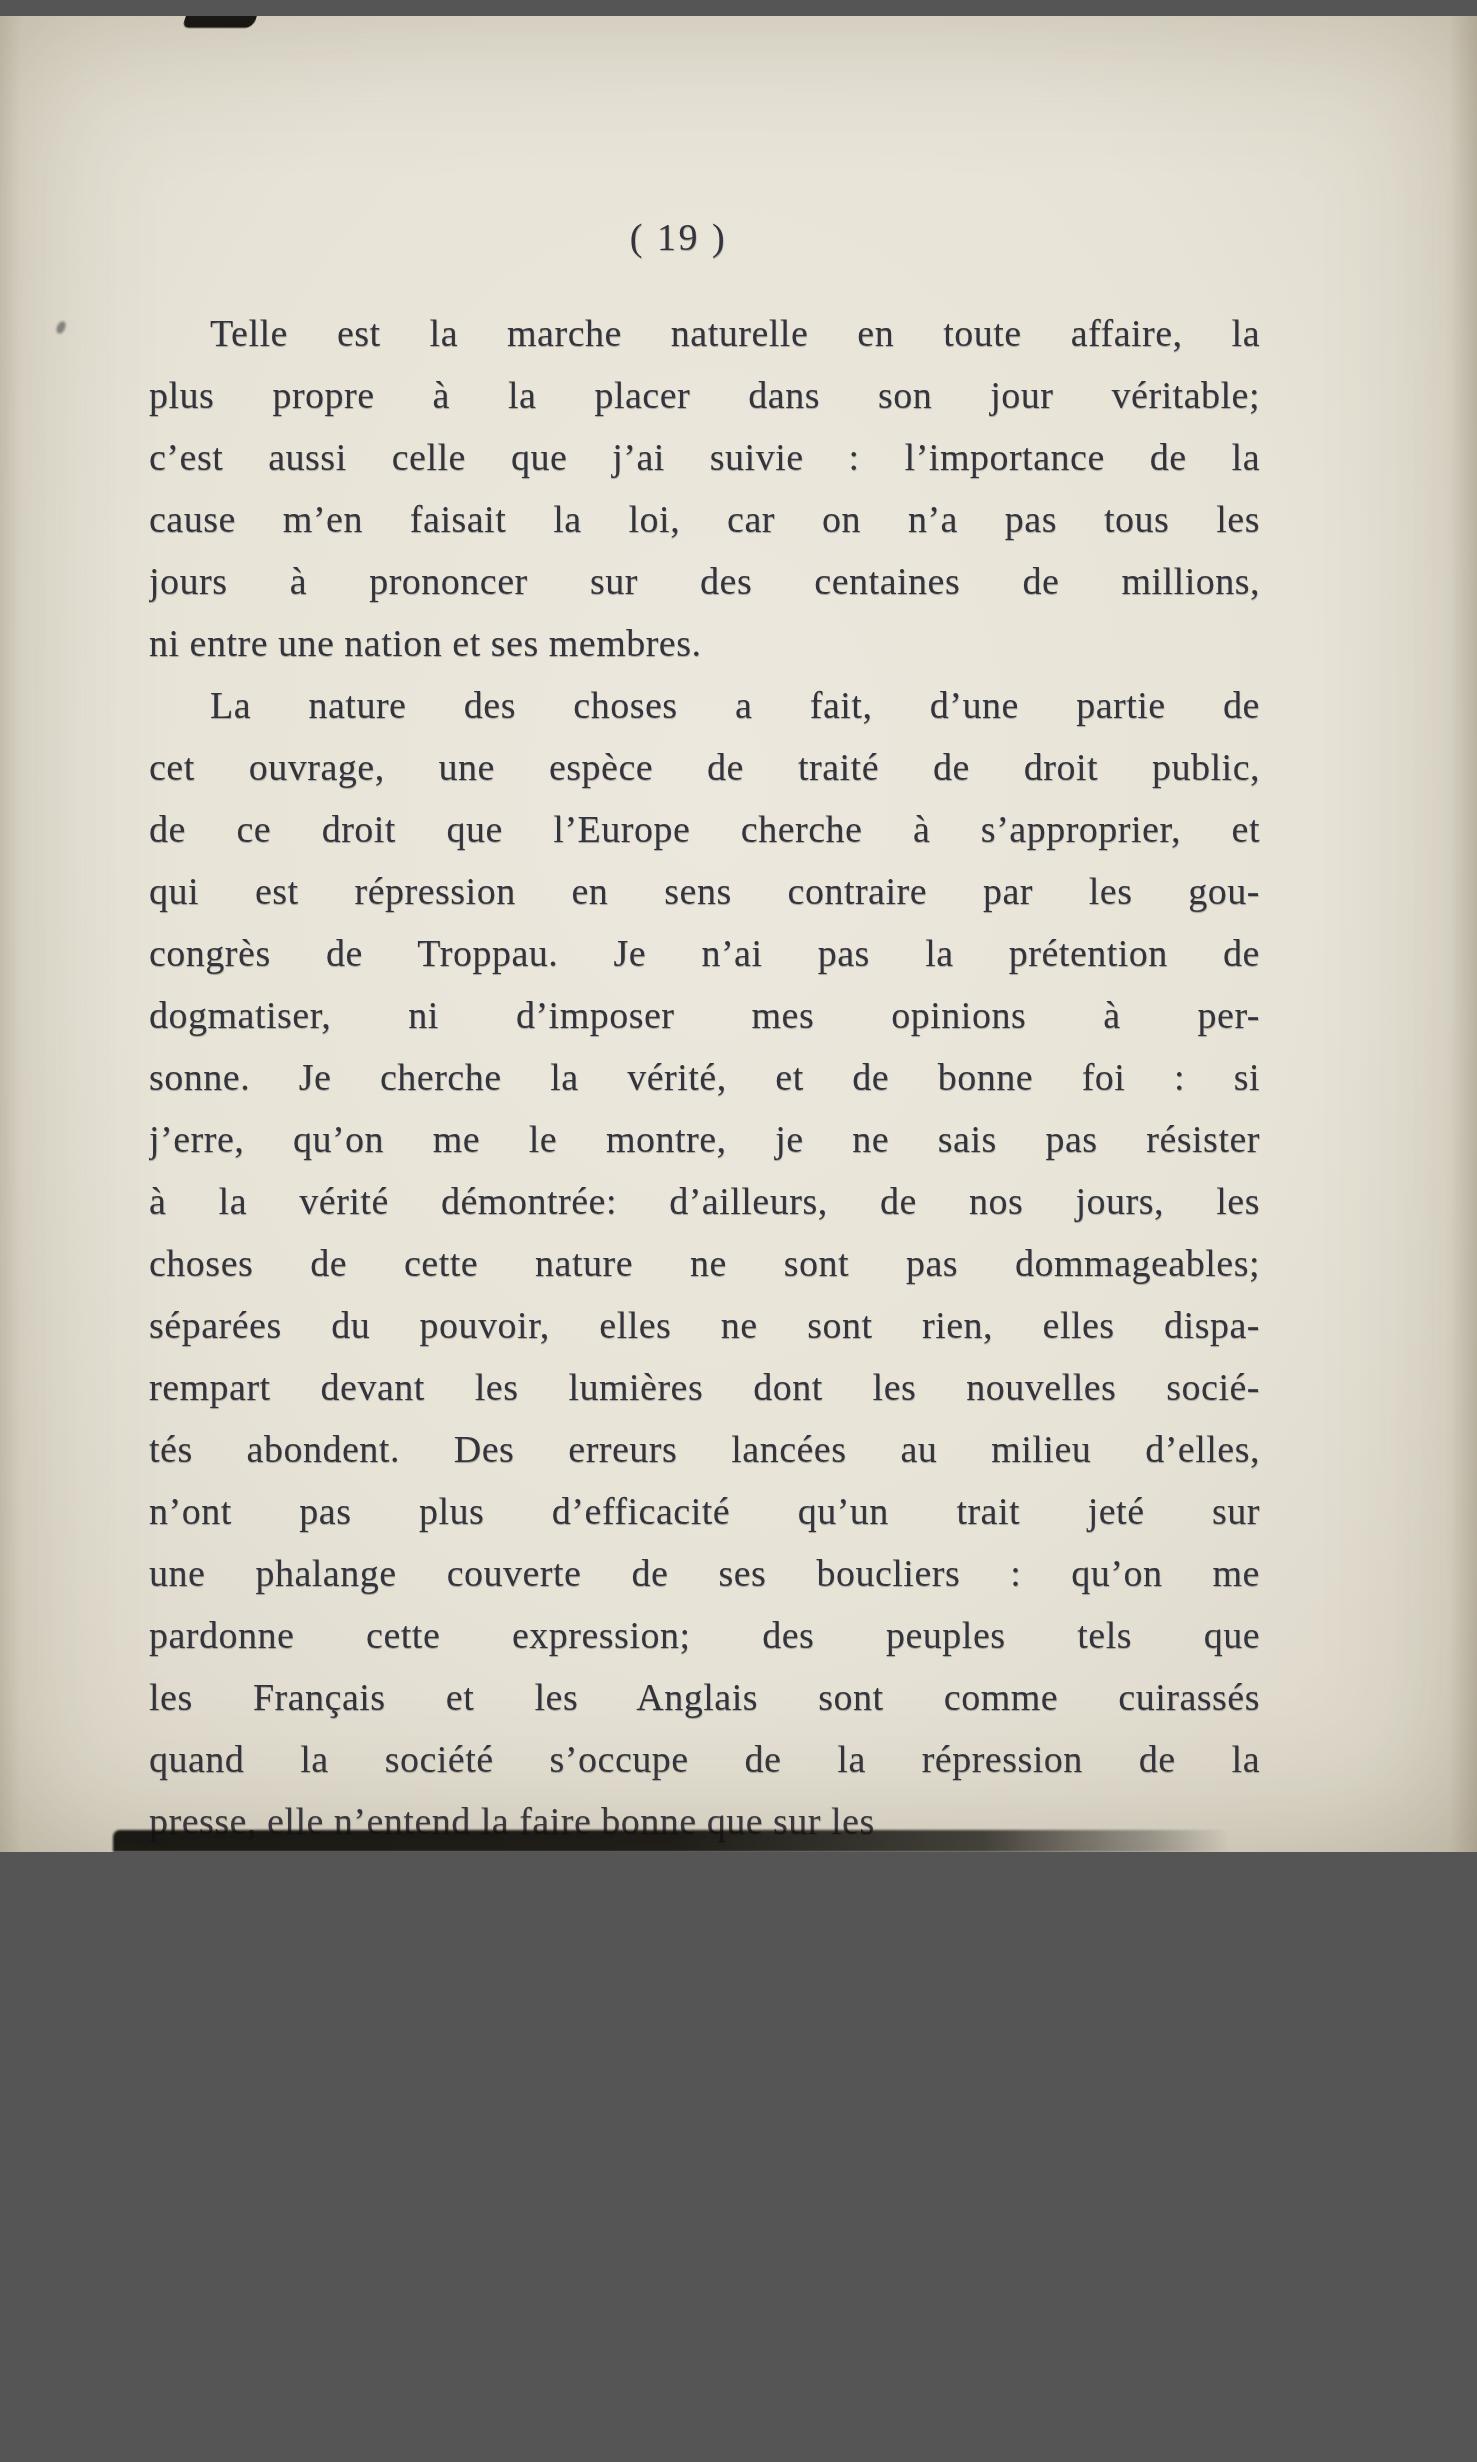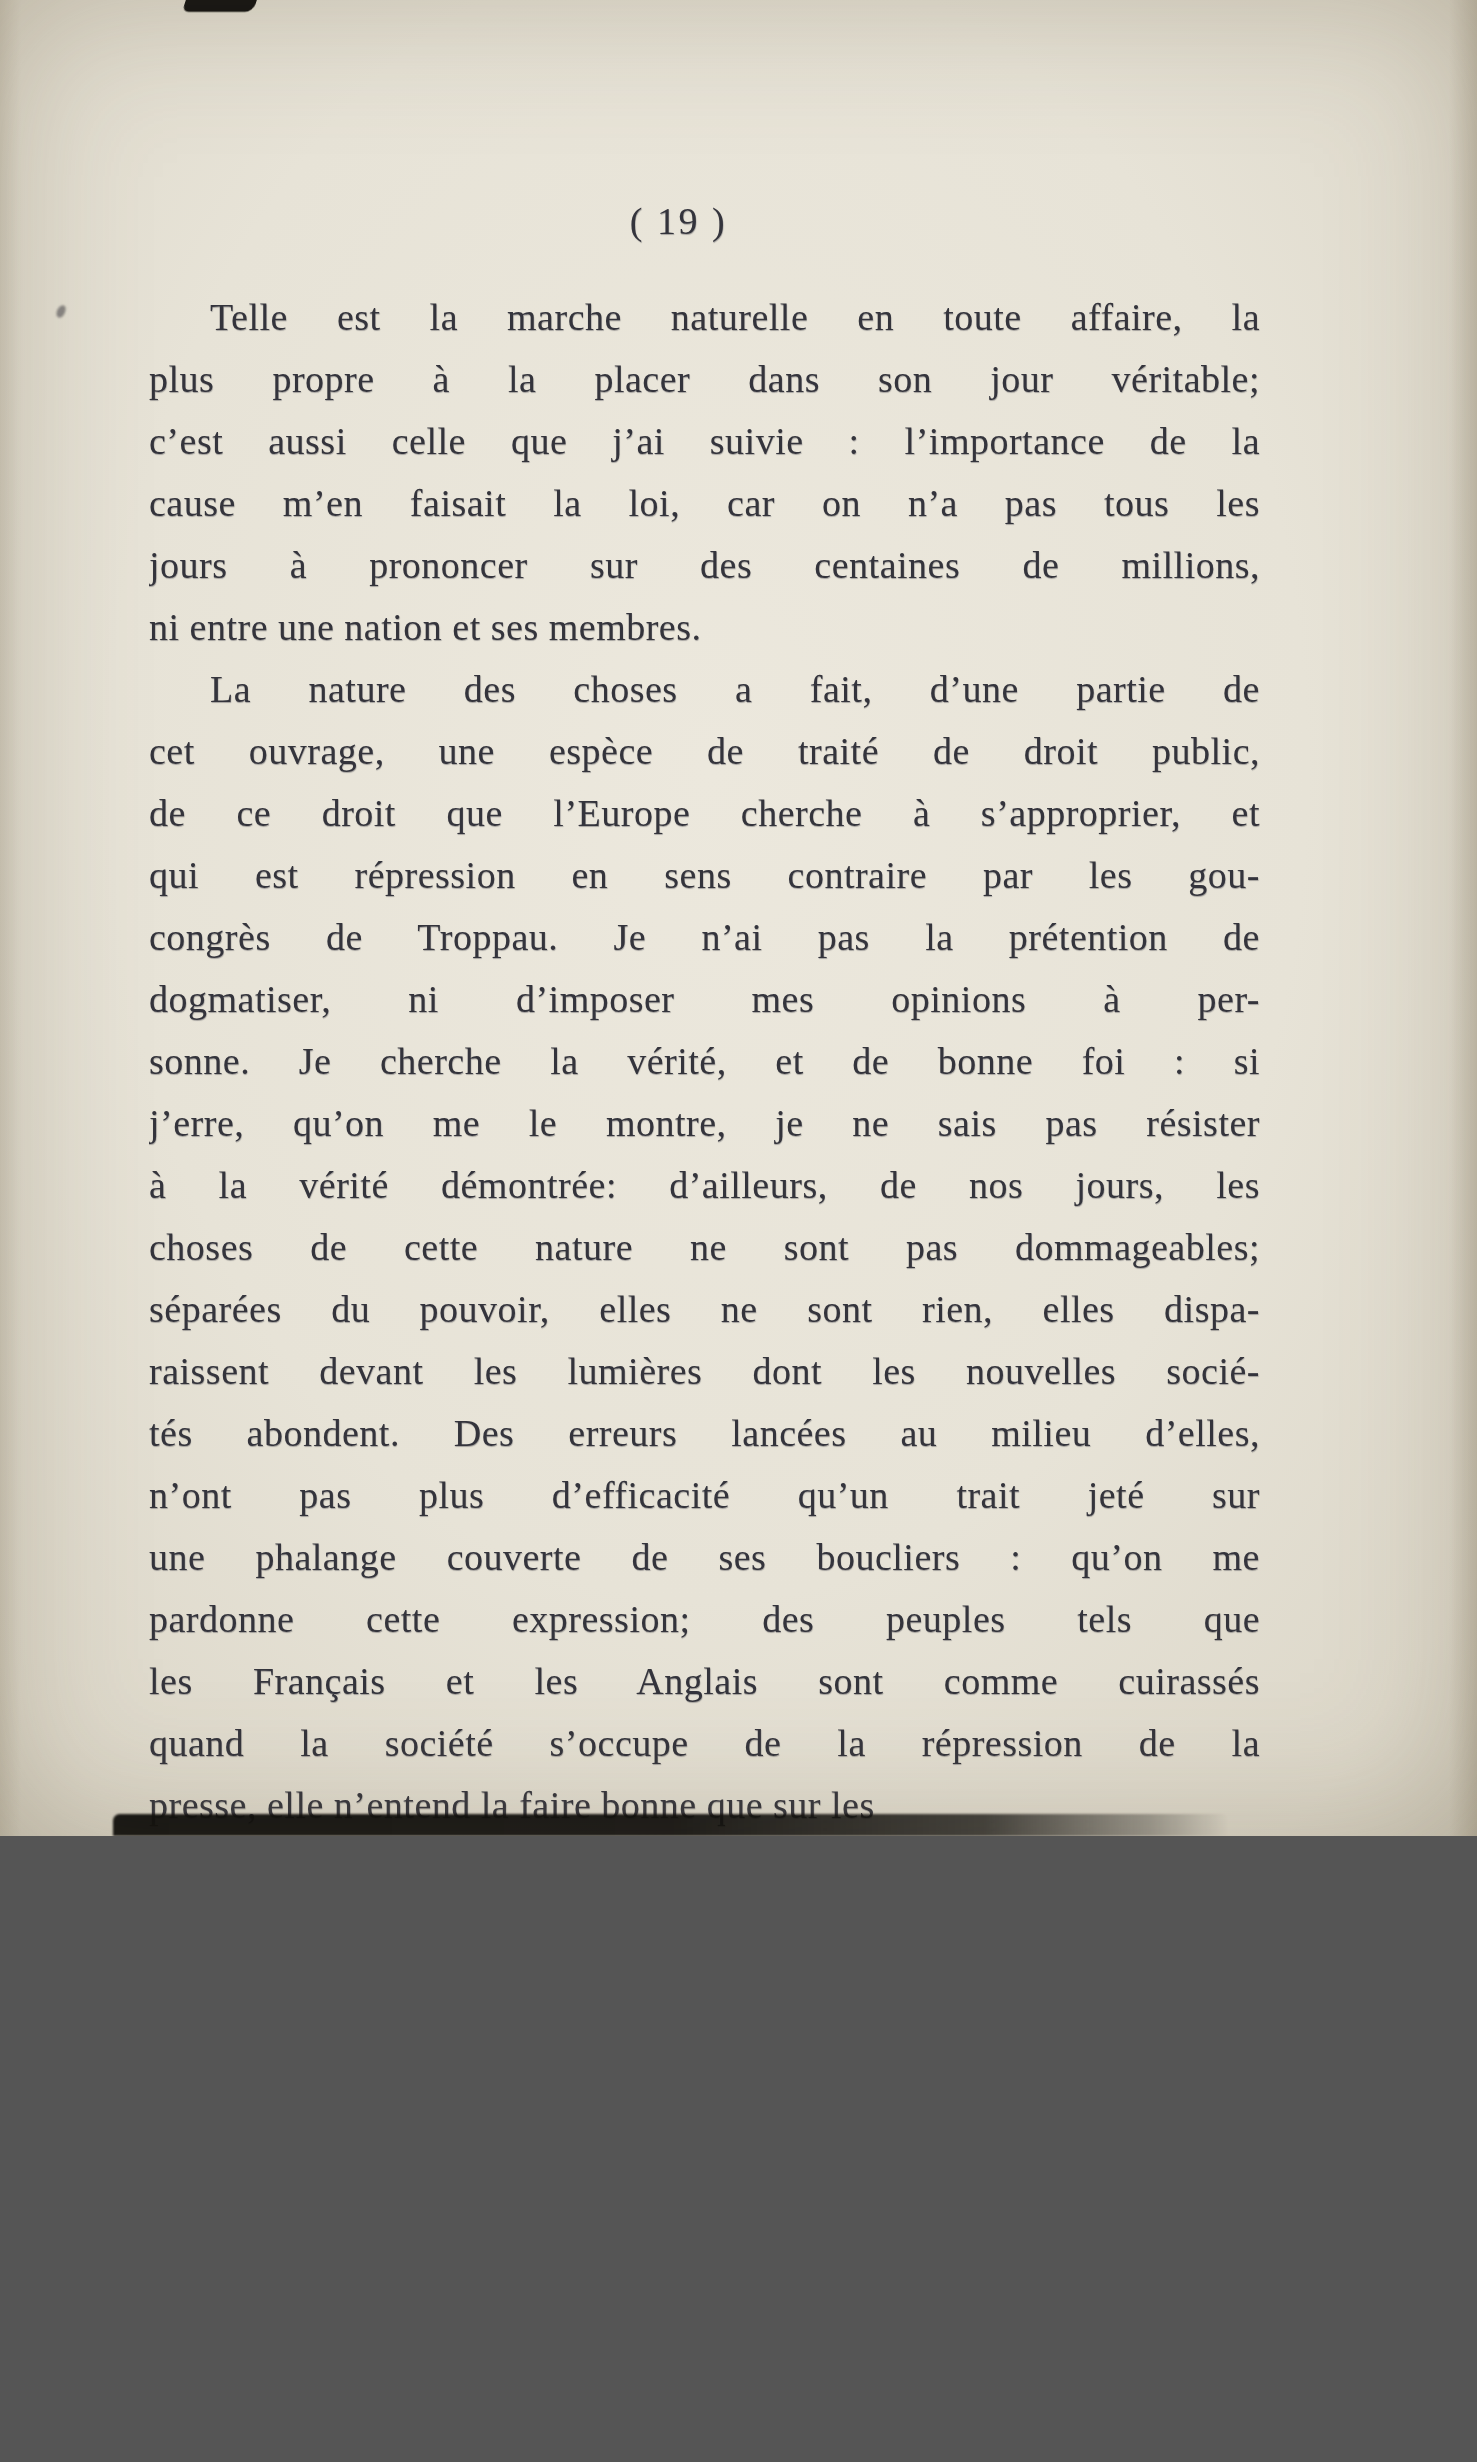--- a/index.html
+++ b/index.html
@@ -1,21 +1,21 @@
 <!DOCTYPE html>
 <html style="font-size:13px"><head>
 <meta charset="utf-8">
 <style>
   html, body { margin: 0; padding: 0; background: #555; }
 
   .page {
     position: relative;
     width: 1477px;
     height: 1836px;
-    margin: 0 auto;
+    margin: 16px auto;
     background:
       radial-gradient(ellipse at 48% 42%, #ece8dd 0%, #e7e3d7 55%, #ddd8ca 88%, #d3cebf 100%);
     overflow: hidden;
     font-family: "Liberation Serif", "DejaVu Serif", serif;
     color: #34343c;
   }
 
   .vignette {
     position: absolute; inset: 0;
     box-shadow: inset 0 0 148px rgba(105, 92, 66, 0.30);
@@ -132,21 +132,21 @@
       <div class="line">cet ouvrage, une espèce de traité de droit public,</div>
       <div class="line">de ce droit que l’Europe cherche à s’approprier, et</div>
       <div class="line">qui est répression en sens contraire par les gou-</div>
       <div class="line">congrès de Troppau. Je n’ai pas la prétention de</div>
       <div class="line">dogmatiser, ni d’imposer mes opinions à per-</div>
       <div class="line">sonne. Je cherche la vérité, et de bonne foi : si</div>
       <div class="line">j’erre, qu’on me le montre, je ne sais pas résister</div>
       <div class="line">à la vérité démontrée: d’ailleurs, de nos jours, les</div>
       <div class="line">choses de cette nature ne sont pas dommageables;</div>
       <div class="line">séparées du pouvoir, elles ne sont rien, elles dispa-</div>
-      <div class="line">raissent devant les lumières dont les nouvelles socié-</div>
+      <div class="line">rempart devant les lumières dont les nouvelles socié-</div>
       <div class="line">tés abondent. Des erreurs lancées au milieu d’elles,</div>
       <div class="line">n’ont pas plus d’efficacité qu’un trait jeté sur</div>
       <div class="line">une phalange couverte de ses boucliers : qu’on me</div>
       <div class="line">pardonne cette expression; des peuples tels que</div>
       <div class="line">les Français et les Anglais sont comme cuirassés</div>
       <div class="line">quand la société s’occupe de la répression de la</div>
       <div class="line rag">presse, elle n’entend la faire bonne que sur les</div>
     </section>
 
   </main>

